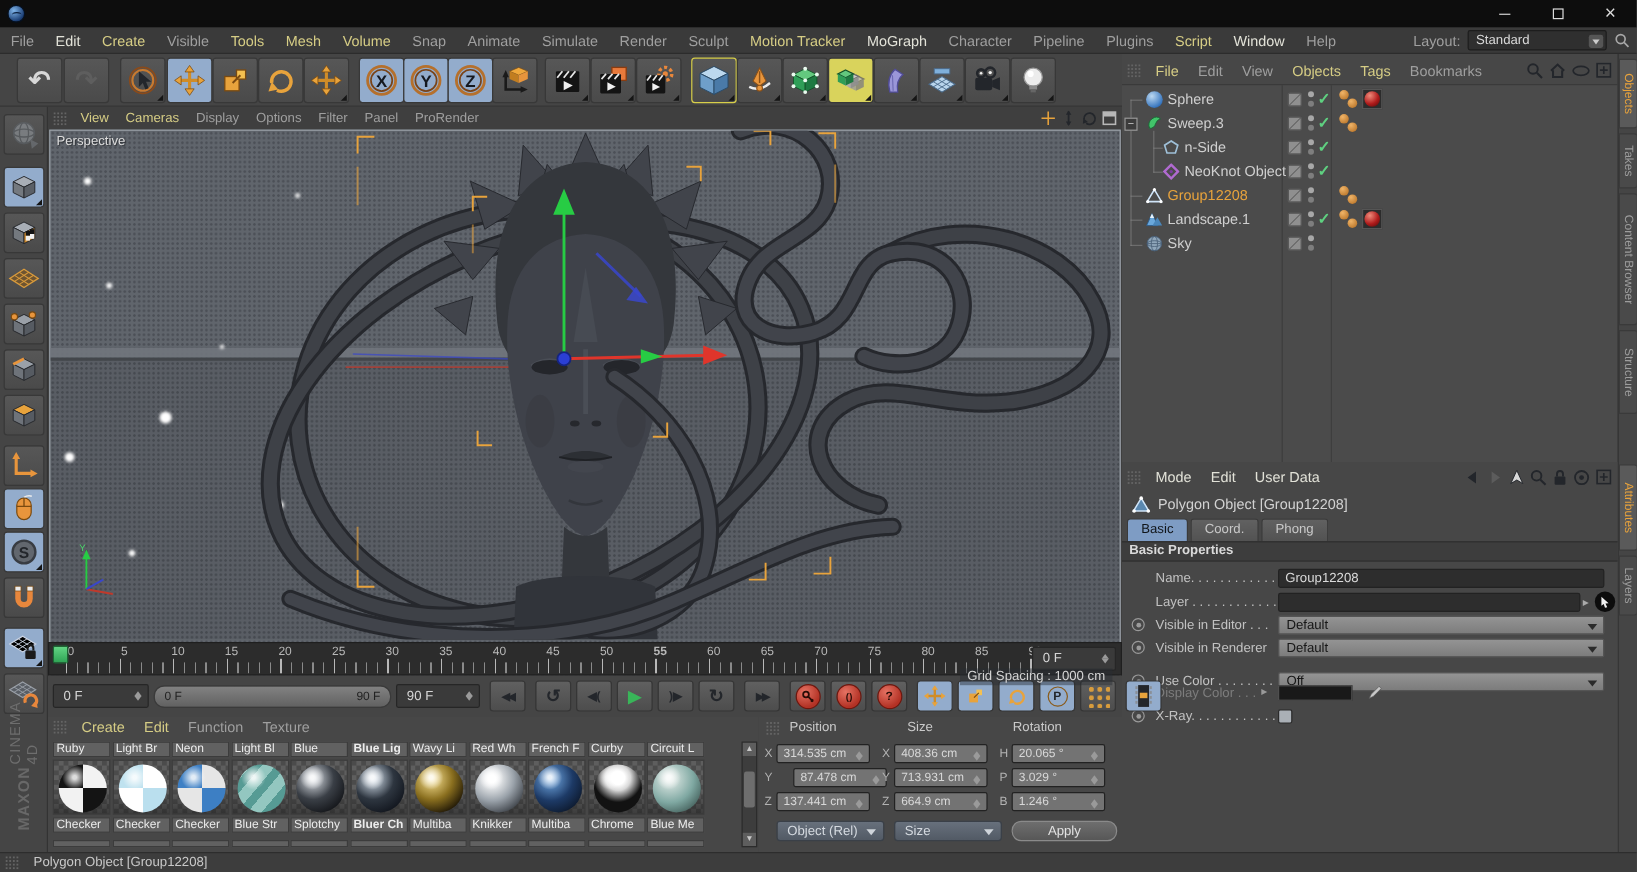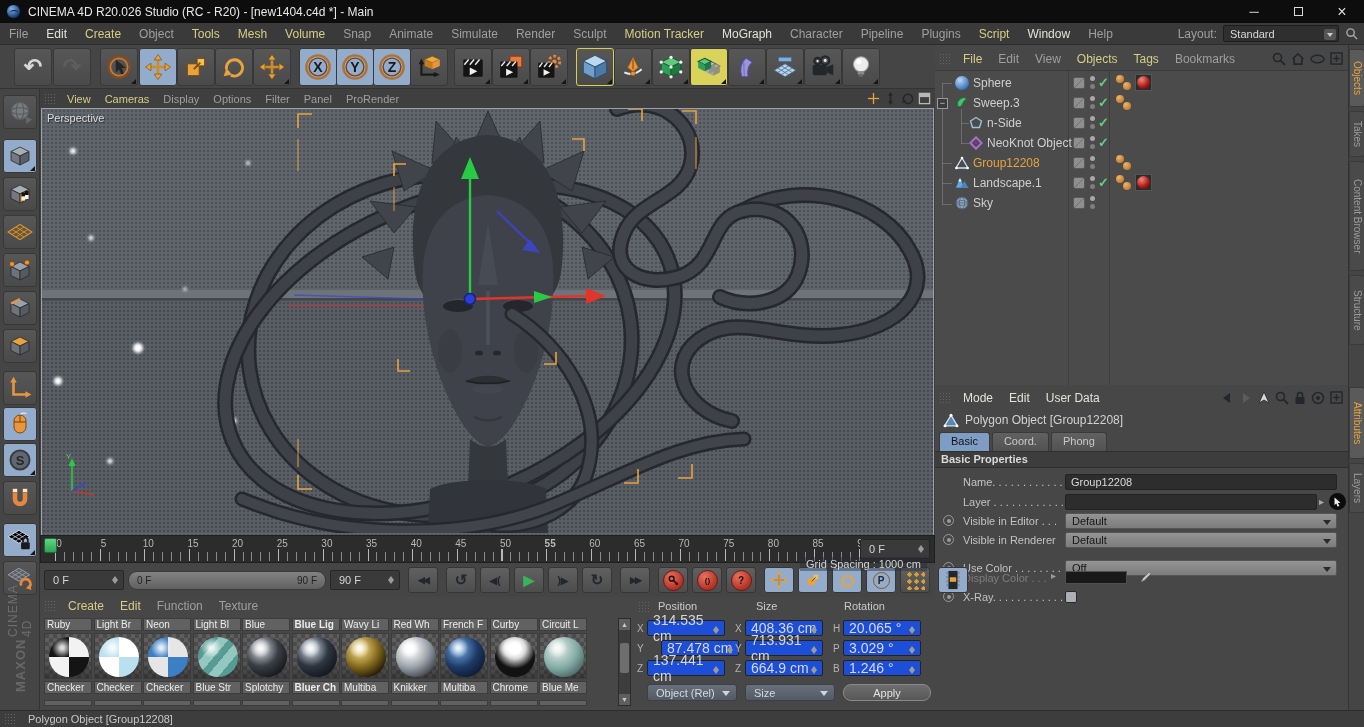--- a/index.html
+++ b/index.html
@@ -143,50 +143,49 @@
 .b11{background:radial-gradient(circle at 35% 30%,#d8e4e0 8%,#7fa8a2 52%,#37504c 90%)}
 .mstub{position:absolute;top:103px;height:6px;background:#616161;border:1px solid #3c3c3c;width:48px}
 .mscroll{position:absolute;left:578px;top:21px;width:13px;height:88px;background:#3d3d3d;border:1px solid #2c2c2c}
 .sarr{position:absolute;left:0;width:11px;height:11px;background:#5e5e5e;color:#c8c8c8;font-size:7px;display:flex;align-items:center;justify-content:center}
 .sthumb{position:absolute;left:1px;top:24px;width:9px;height:30px;background:#6e6e6e;border-radius:2px}
 
 
 .coord{left:632px;top:597px;width:303px;height:113px;background:#474747}
 .chead{position:absolute;top:3px;font-size:11px;color:#cacaca}
 .crow-label{position:absolute;font-size:10px;color:#b2b2b2}
-.cfield{position:absolute;width:78px;height:16px;background:#1d4ed8;border:1px solid #222;border-radius:2px;color:#d8d8d8;font-size:14px;display:flex;align-items:center;padding-left:5px}
+.cfield{position:absolute;width:78px;height:16px;background:#737373;border:1px solid #222;border-radius:2px;color:#d8d8d8;font-size:10px;display:flex;align-items:center;padding-left:5px}
 .cdd{position:absolute;width:90px;height:17px;border-radius:3px;background:linear-gradient(#67707c,#525a65);border:1px solid #3a4048;color:#d5dae0;font-size:11px;display:flex;align-items:center;padding-left:8px}
 .cdd::after{content:"";position:absolute;right:6px;top:6px;border:4px solid transparent;border-top:5px solid #cfd4da}
 .capply{position:absolute;width:88px;height:17px;border-radius:8px;background:linear-gradient(#6e6e6e,#575757);border:1px solid #8a8a8a;color:#e2e2e2;font-size:11px;display:flex;align-items:center;justify-content:center}
 
 
 .statusbar{left:0;top:710px;width:1364px;height:17px;background:#3d3d3d;border-top:1px solid #2d2d2d;display:flex;align-items:center;font-size:11px;color:#c8c8c8}
 </style>
 </head>
 <body>
 
 <div id="root">
 
   <div class="abs titlebar">
     <span class="c4dlogo"></span>
-    <span>CINEMA 4D R20.026 Studio (RC - R20) - [new1404.c4d *] - Main</span>
     <span style="margin-left:auto;display:flex">
       <span class="wbtn">─</span>
       <span class="wbtn">
           <span class="maxbox"></span>
         </span>
       <span class="wbtn" style="font-size:16px">×</span>
     </span>
   </div>
 
   <div class="abs menubar">
     <span class="mi c-g">File</span>
     <span class="mi c-w">Edit</span>
     <span class="mi c-y">Create</span>
-    <span class="mi c-g">Object</span>
+    <span class="mi c-g">Visible</span>
     <span class="mi c-y">Tools</span>
     <span class="mi c-y">Mesh</span>
     <span class="mi c-y">Volume</span>
     <span class="mi c-g">Snap</span>
     <span class="mi c-g">Animate</span>
     <span class="mi c-g">Simulate</span>
     <span class="mi c-g">Render</span>
     <span class="mi c-g">Sculpt</span>
     <span class="mi c-y">Motion Tracker</span>
     <span class="mi c-w">MoGraph</span>

